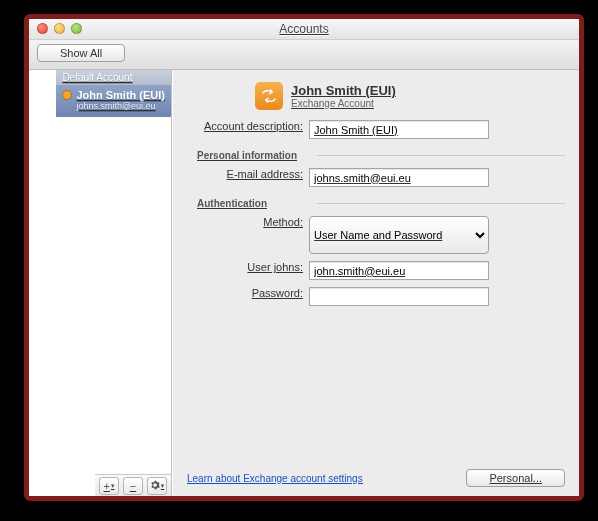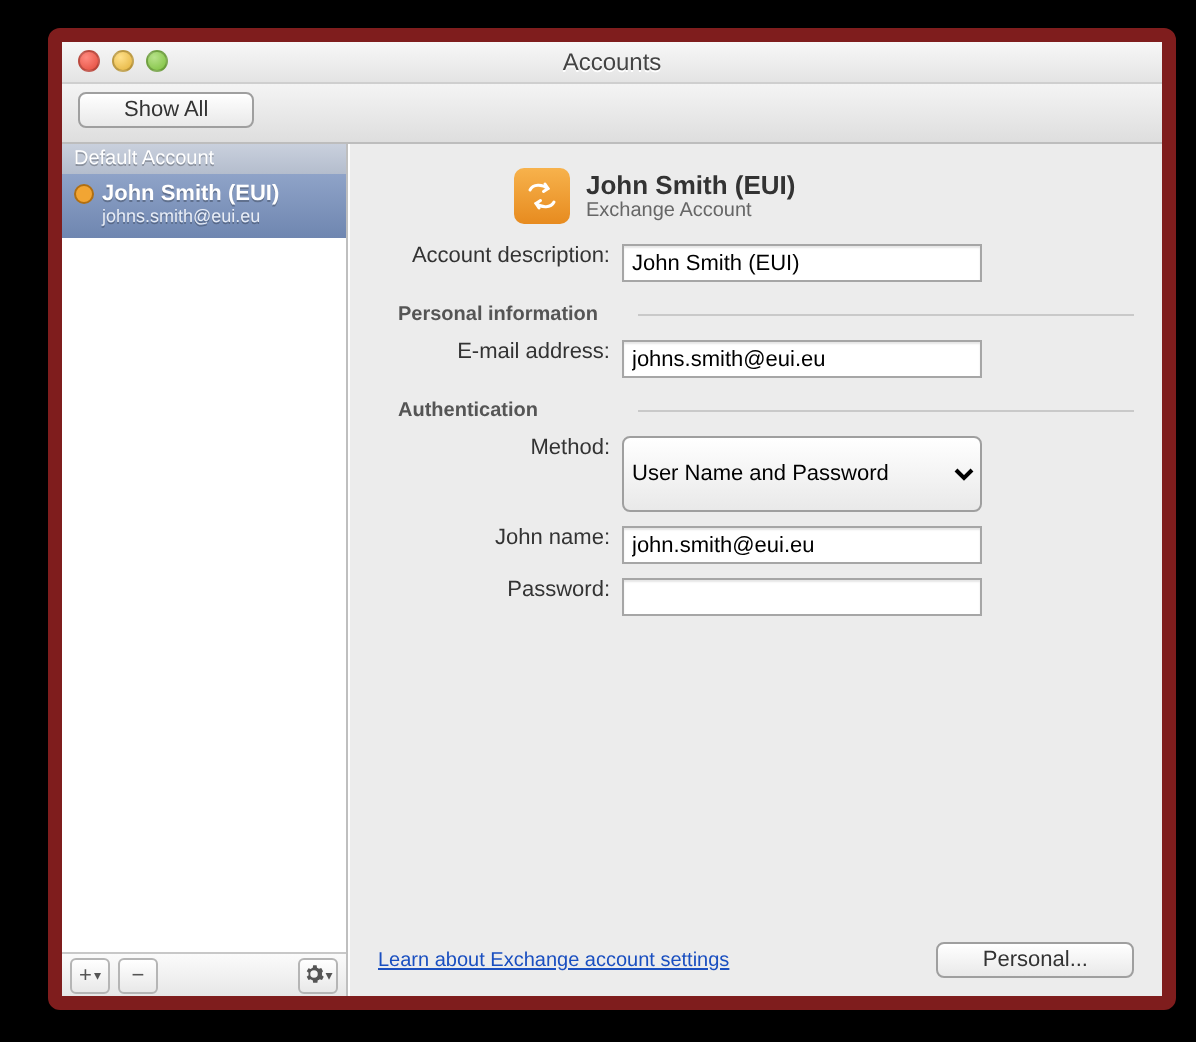--- a/index.html
+++ b/index.html
@@ -1,29 +1,29 @@
 <!DOCTYPE html>
 <html><head>
 <meta charset="utf-8">
 <style>
   html,body{margin:0;padding:0;background:#000;font-family:"Lucida Grande","Helvetica Neue",Arial,sans-serif;font-size:11px;color:#333;}
   .stage{width:598px;height:521px;position:relative;}
-  .window{position:absolute;left:24px;top:14px;width:550px;height:477px;background:#c4b5fd;border:7px solid #7f1d1d;border-radius:6px;box-shadow:0 12px 30px rgba(0,0,0,0.55);overflow:hidden;}
+  .window{position:absolute;left:24px;top:14px;width:550px;height:477px;background:#c4b5fd;border:5px solid #7f1d1d;border-radius:6px;box-shadow:0 12px 30px rgba(0,0,0,0.55);overflow:hidden;text-decoration:underline;}
   .titlebar{height:20px;background:linear-gradient(#f7f7f7,#e4e4e4);border-bottom:1px solid #cfcfcf;position:relative;}
   .traffic{position:absolute;left:8px;top:4px;display:flex;gap:6px;}
   .tl{width:11px;height:11px;border-radius:50%;border:1px solid rgba(0,0,0,0.2);box-sizing:border-box;}
   .tl.red{background:radial-gradient(circle at 35% 30%,#ff8a80,#e24a3b);}
   .tl.yel{background:radial-gradient(circle at 35% 30%,#ffe08a,#e2b13b);}
   .tl.grn{background:radial-gradient(circle at 35% 30%,#b7e28a,#7bbf3b);}
   .title{text-align:center;line-height:20px;font-size:12px;color:#444;text-shadow:0 1px 0 #fff;}
   .toolbar{height:30px;background:linear-gradient(#f4f4f4,#dedede);border-bottom:1px solid #bdbdbd;padding:4px 8px;box-sizing:border-box;}
   .btn{display:inline-block;padding:2px 22px;font-size:11px;background:linear-gradient(#ffffff,#e9e9e9);border:1px solid #9f9f9f;border-radius:4px;box-shadow:0 1px 0 #fff inset;cursor:default;}
   .body{display:flex;height:calc(100% - 50px);}
   
-  .sidebar{width:142px;display:flex;flex-direction:column;border-right:1px solid #bfbfbf;background:#fff;}
+  .sidebar{width:142px;display:flex;flex-direction:column;border-right:1px solid #bfbfbf;background:#fff;align-items:flex-end;}
   .sblist{flex:1;overflow:auto;}
   .sbhead{background:linear-gradient(#c9d0dd,#b4bdcd);color:#fff;font-size:10px;padding:2px 6px;text-shadow:0 1px 0 rgba(0,0,0,0.25);}
   .sbitem{background:linear-gradient(#8fa3c8,#6f86b0);color:#fff;padding:4px 6px 6px 6px;text-shadow:0 1px 0 rgba(0,0,0,0.25);}
   .sbitem .top{display:flex;align-items:center;gap:4px;font-weight:bold;font-size:11px;}
   .dot{width:8px;height:8px;border-radius:50%;background:#f2a533;border:1px solid #b06f12;flex:0 0 auto;}
   .sbemail{font-size:9px;margin-left:14px;color:#e8edf6;}
   .sbfoot{height:22px;border-top:1px solid #c8c8c8;background:linear-gradient(#fbfbfb,#e6e6e6);display:flex;align-items:center;padding:0 4px;gap:4px;}
   .sqbtn{width:18px;height:16px;border:1px solid #b5b5b5;border-radius:3px;background:linear-gradient(#ffffff,#e8e8e8);display:flex;align-items:center;justify-content:center;font-size:11px;color:#555;cursor:default;}
   .sqbtn.gear{margin-left:auto;}
   
@@ -133,21 +133,21 @@
           <div class="line"></div>
         </div>
 
         <div class="row">
           <div class="lab">Method:</div>
           <select>
             <option>User Name and Password</option>
           </select>
         </div>
         <div class="row">
-          <div class="lab">John name:</div>
+          <div class="lab">User johns:</div>
           <input type="text" value="john.smith@eui.eu" style="">
         </div>
         <div class="row">
           <div class="lab">Password:</div>
           <input type="password" value="" style="">
         </div>
       </div>
 
       <div class="footer">
         <span class="link">Learn about Exchange account settings</span>

